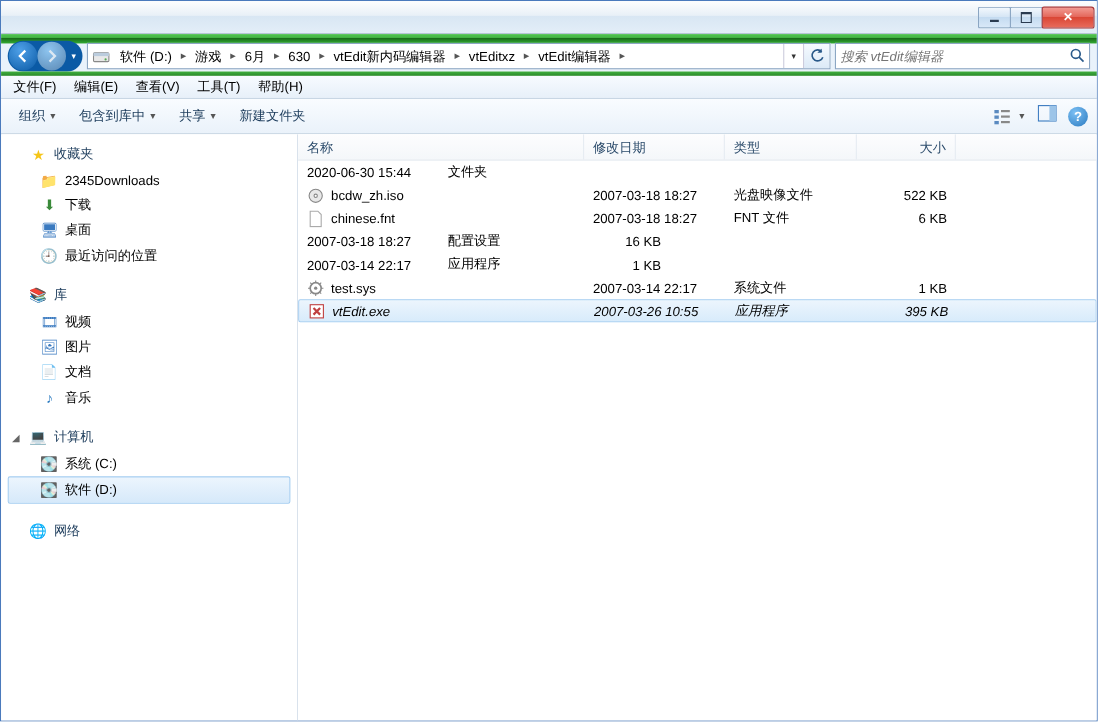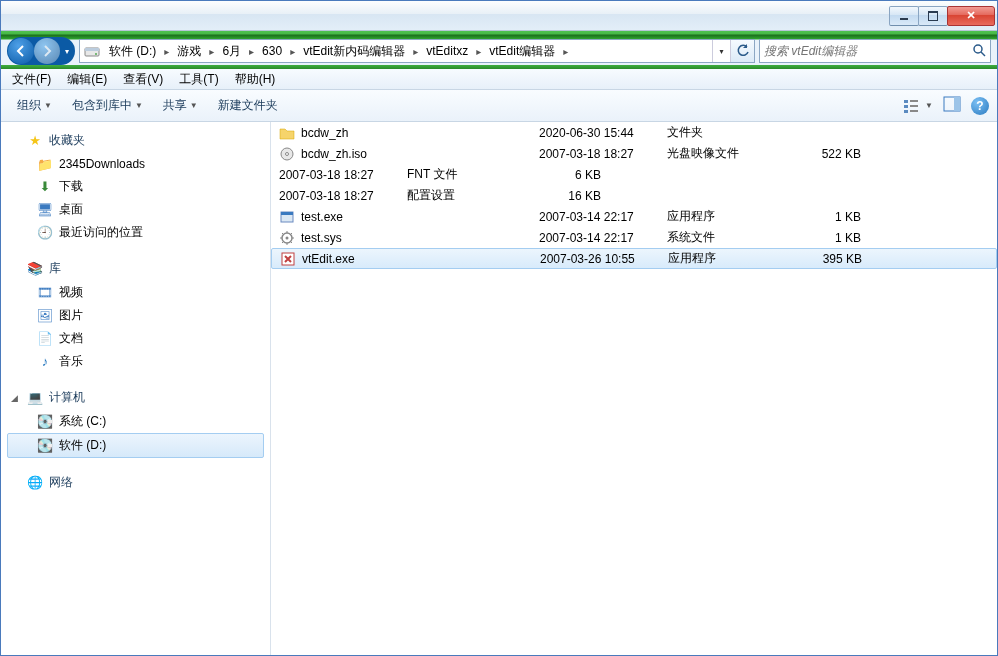--- a/index.html
+++ b/index.html
@@ -72,21 +72,21 @@
 .content { flex: 1; background: #fff; display: flex; flex-direction: column; }
 .list-header { height: 24px; display: flex; border-bottom: 1px solid #e2e8ee; background: linear-gradient(to bottom,#fdfdfe,#f4f7fa); }
 .list-header .col { font-size: 12px; color: #2a4a6a; padding: 4px 8px; border-right: 1px solid #e6ecf2; }
 .col-name { width: 260px; }
 .col-date { width: 128px; }
 .col-type { width: 120px; }
 .col-size { width: 90px; text-align: right; }
 
 .list-body { flex: 1; overflow: auto; }
 .row { display: flex; height: 21px; align-items: center; font-size: 12px; color: #000; }
-.row.selected { background: linear-gradient(to bottom, #ecf5fd, #d8ebfb); border: 1px solid #a4cdf1; border-radius: 2px; }
+.row.selected { background: linear-gradient(to bottom, #ecf5fd, #d8ebfb); border: 1px solid #a4cdf1; border-radius: 2px; font-style: italic; }
 .row .col { padding: 0 8px; white-space: nowrap; overflow: hidden; }
 .row .col-name { display: flex; align-items: center; gap: 6px; }
 .file-ico { width: 16px; height: 16px; display: inline-flex; align-items: center; justify-content: center; font-size: 12px; }
 
 
 .statusbar { height: 52px; background: linear-gradient(to bottom, #f3f8fd, #e3eef8); border-top: 1px solid #c8d6e4; display: flex; align-items: center; padding: 4px 10px; gap: 12px; }
 .status-folder { width: 48px; height: 42px; }
 .status-text { font-size: 12px; color: #3a5a7a; }
 
 
@@ -281,68 +281,65 @@
       <div class="side-group">
         <div class="side-header">
           <span class="tri"></span>
           <span class="ico ico-net">🌐</span>
           <span>网络</span>
         </div>
       </div>
     </div>
 
     <div class="content">
+      <div class="list-header">
+        <div class="col col-name">名称</div>
+        <div class="col col-date">修改日期</div>
+        <div class="col col-type">类型</div>
+        <div class="col col-size">大小</div>
+      </div>
       <div class="list-body" id="file-rows">
           <div class="row">
-            <div class="col col-name">
-              <span class="file-ico">
-                <svg width="16" height="16" viewBox="0 0 16 16">
-                  <path d="M1 4 L6 4 L8 6 L15 6 L15 14 L1 14 Z" fill="#f6d46b" stroke="#d4a400" stroke-width="0.5"></path>
-                </svg>
-              </span>
-              <span>bcdw_zh</span>
-            </div>
             <div class="col col-date">2020-06-30 15:44</div>
             <div class="col col-type">文件夹</div>
             <div class="col col-size"></div>
           </div>
           <div class="row">
             <div class="col col-name">
               <span class="file-ico">
                 <svg width="16" height="16" viewBox="0 0 16 16">
                   <circle cx="8" cy="8" r="6" fill="#e8e8e8" stroke="#888"></circle>
                   <circle cx="8" cy="8" r="1.5" fill="#fff" stroke="#888"></circle>
                 </svg>
               </span>
               <span>bcdw_zh.iso</span>
             </div>
             <div class="col col-date">2007-03-18 18:27</div>
             <div class="col col-type">光盘映像文件</div>
             <div class="col col-size">522 KB</div>
           </div>
           <div class="row">
+            <div class="col col-name">
+              <span class="file-ico">
+                <svg width="16" height="16" viewBox="0 0 16 16">
+                  <path d="M3 1 L10 1 L13 4 L13 15 L3 15 Z" fill="#fff" stroke="#aaa"></path>
+                </svg>
+              </span>
+              <span>chinese.fnt</span>
+            </div>
             <div class="col col-date">2007-03-18 18:27</div>
             <div class="col col-type">FNT 文件</div>
             <div class="col col-size">6 KB</div>
           </div>
           <div class="row">
             <div class="col col-date">2007-03-18 18:27</div>
             <div class="col col-type">配置设置</div>
             <div class="col col-size">16 KB</div>
           </div>
           <div class="row">
-            <div class="col col-name">
-              <span class="file-ico">
-                <svg width="16" height="16" viewBox="0 0 16 16">
-                  <rect x="2" y="3" width="12" height="10" fill="#dbe8f4" stroke="#6a8ac0"></rect>
-                  <rect x="2" y="3" width="12" height="3" fill="#3a7ac0"></rect>
-                </svg>
-              </span>
-              <span>test.exe</span>
-            </div>
             <div class="col col-date">2007-03-14 22:17</div>
             <div class="col col-type">应用程序</div>
             <div class="col col-size">1 KB</div>
           </div>
           <div class="row">
             <div class="col col-name">
               <span class="file-ico">
                 <svg width="16" height="16" viewBox="0 0 16 16">
                   <circle cx="8" cy="8" r="5" fill="none" stroke="#888" stroke-width="1.5"></circle>
                   <circle cx="8" cy="8" r="1.5" fill="#888"></circle>

